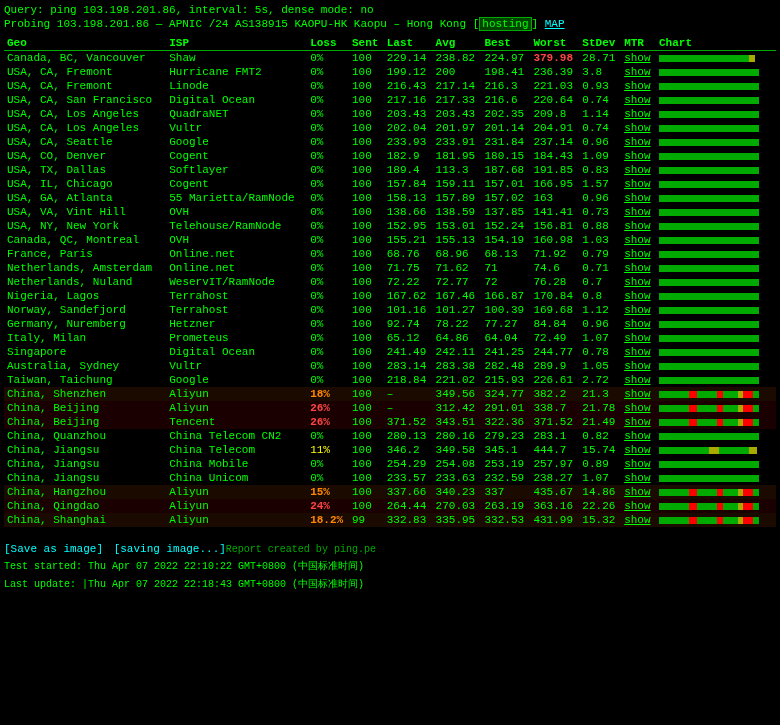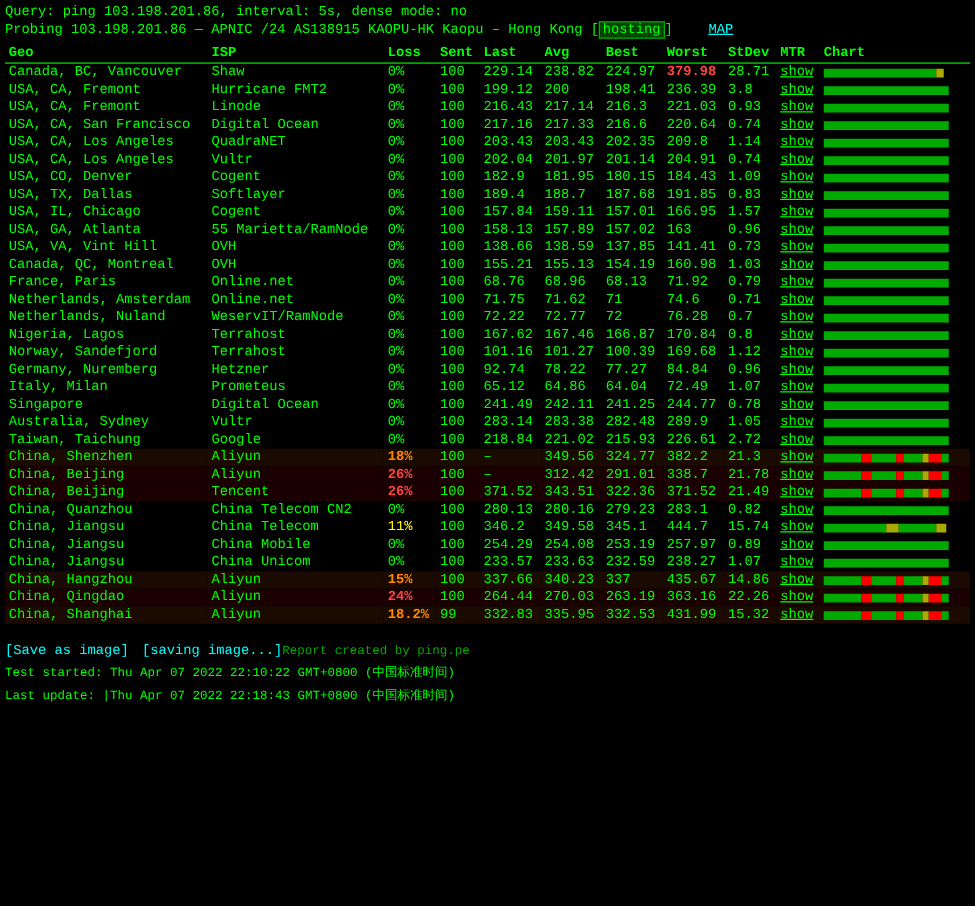--- a/index.html
+++ b/index.html
@@ -7,21 +7,21 @@
       background: #000;
       color: #00ff00;
       font-family: 'Courier New', Courier, monospace;
       font-size: 11px;
       width: 780px;
       min-height: 725px;
       padding: 4px;
     }
     .query-line { color: #00ff00; margin-bottom: 2px; }
     .probe-line { color: #00ff00; margin-bottom: 6px; }
-    .probe-line .map { color: #00ffff; text-decoration: underline; margin-left: 22px; }
+    .probe-line .map { color: #00ffff; text-decoration: underline; }
     table {
       width: 100%;
       border-collapse: collapse;
       margin-bottom: 16px;
     }
     thead tr th {
       background: #000;
       color: #00ff00;
       text-align: left;
       padding: 1px 3px;
@@ -182,20 +182,37 @@
         <td>204.91</td>
         <td>0.74</td>
         <td class="show-link">show</td>
         <td class="chart-cell">
           <div class="chart-container" style="width: 110px;">
             <div class="chart-bar chart-green" style="width: 100px; height: 7px;"></div>
           </div>
         </td>
       </tr>
       <tr>
+        <td>USA, CA, Seattle</td>
+        <td>Google</td>
+        <td>0%</td>
+        <td>100</td>
+        <td>233.93</td>
+        <td>233.91</td>
+        <td>231.84</td>
+        <td>237.14</td>
+        <td>0.96</td>
+        <td class="show-link">show</td>
+        <td class="chart-cell">
+          <div class="chart-container" style="width: 110px;">
+            <div class="chart-bar chart-green" style="width: 100px; height: 7px;"></div>
+          </div>
+        </td>
+      </tr>
+      <tr>
         <td>USA, CO, Denver</td>
         <td>Cogent</td>
         <td>0%</td>
         <td>100</td>
         <td>182.9</td>
         <td>181.95</td>
         <td>180.15</td>
         <td>184.43</td>
         <td>1.09</td>
         <td class="show-link">show</td>
@@ -204,21 +221,21 @@
             <div class="chart-bar chart-green" style="width: 100px; height: 7px;"></div>
           </div>
         </td>
       </tr>
       <tr>
         <td>USA, TX, Dallas</td>
         <td>Softlayer</td>
         <td>0%</td>
         <td>100</td>
         <td>189.4</td>
-        <td>188.7</td>
+        <td>113.3</td>
         <td>187.68</td>
         <td>191.85</td>
         <td>0.83</td>
         <td class="show-link">show</td>
         <td class="chart-cell">
           <div class="chart-container" style="width: 110px;">
             <div class="chart-bar chart-green" style="width: 100px; height: 7px;"></div>
           </div>
         </td>
       </tr>
@@ -259,20 +276,37 @@
       <tr>
         <td>USA, VA, Vint Hill</td>
         <td>OVH</td>
         <td>0%</td>
         <td>100</td>
         <td>138.66</td>
         <td>138.59</td>
         <td>137.85</td>
         <td>141.41</td>
         <td>0.73</td>
+        <td class="show-link">show</td>
+        <td class="chart-cell">
+          <div class="chart-container" style="width: 110px;">
+            <div class="chart-bar chart-green" style="width: 100px; height: 7px;"></div>
+          </div>
+        </td>
+      </tr>
+      <tr>
+        <td>USA, NY, New York</td>
+        <td>Telehouse/RamNode</td>
+        <td>0%</td>
+        <td>100</td>
+        <td>152.95</td>
+        <td>153.01</td>
+        <td>152.24</td>
+        <td>156.81</td>
+        <td>0.88</td>
         <td class="show-link">show</td>
         <td class="chart-cell">
           <div class="chart-container" style="width: 110px;">
             <div class="chart-bar chart-green" style="width: 100px; height: 7px;"></div>
           </div>
         </td>
       </tr>
       <tr>
         <td>Canada, QC, Montreal</td>
         <td>OVH</td>

